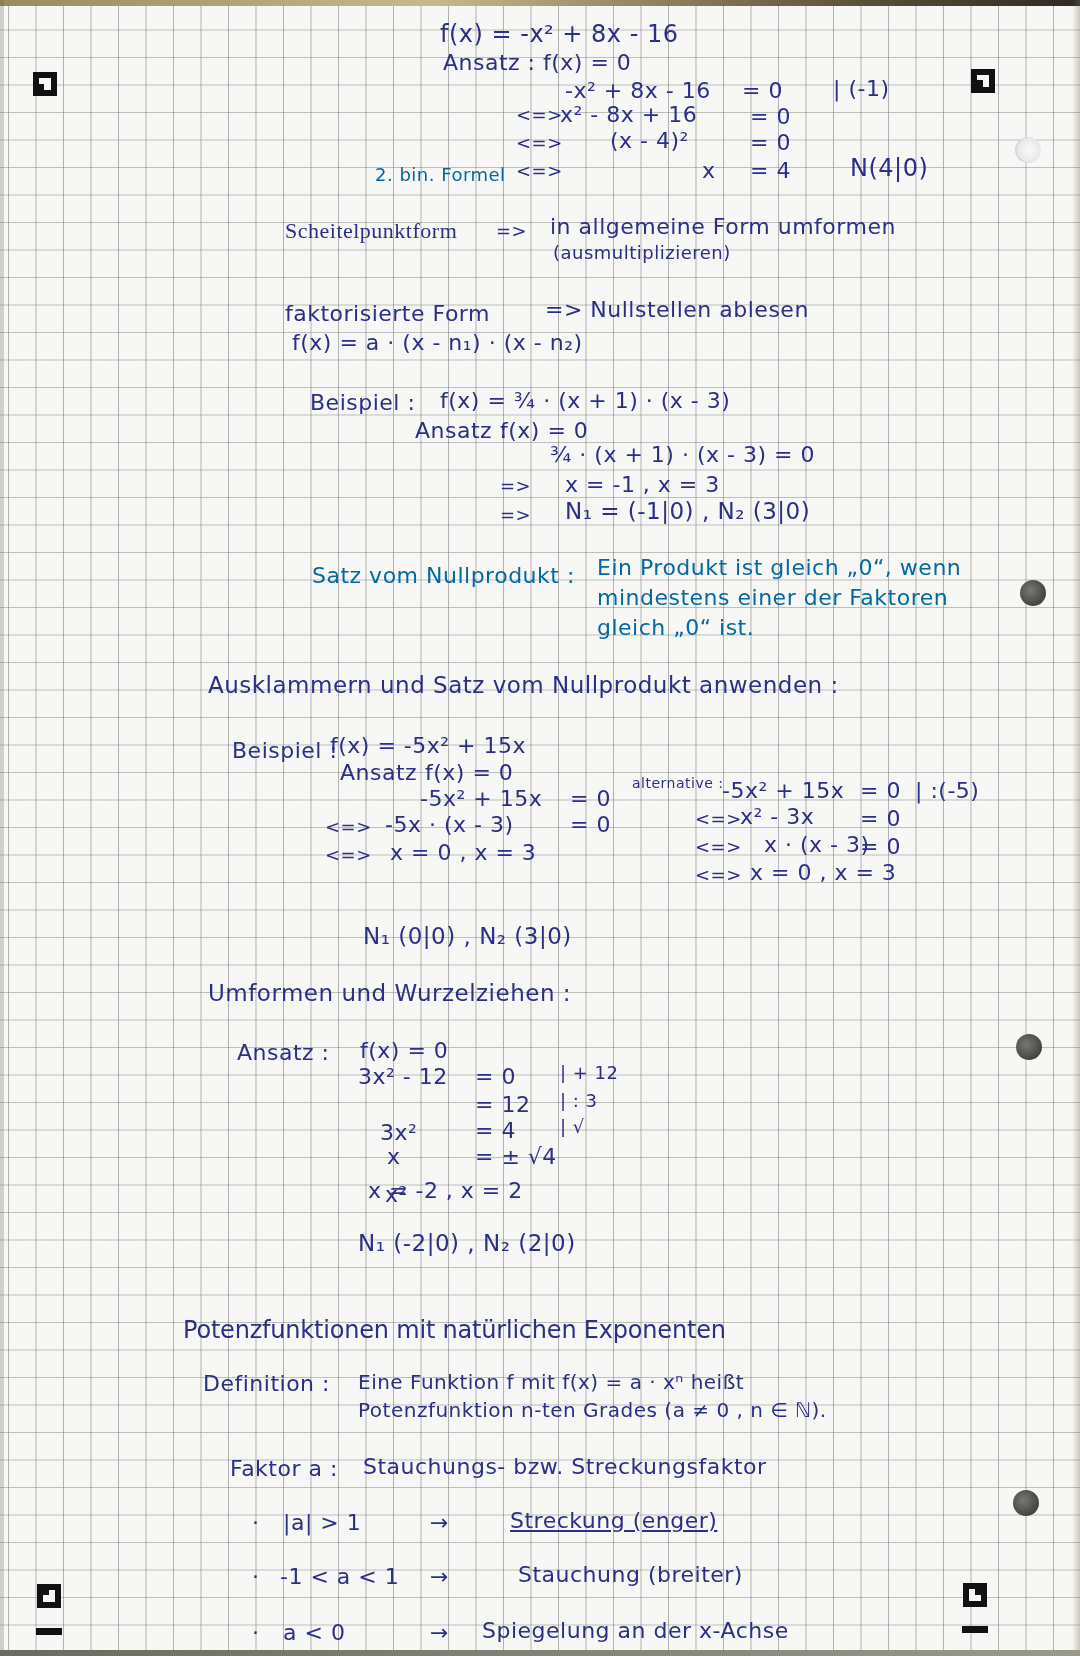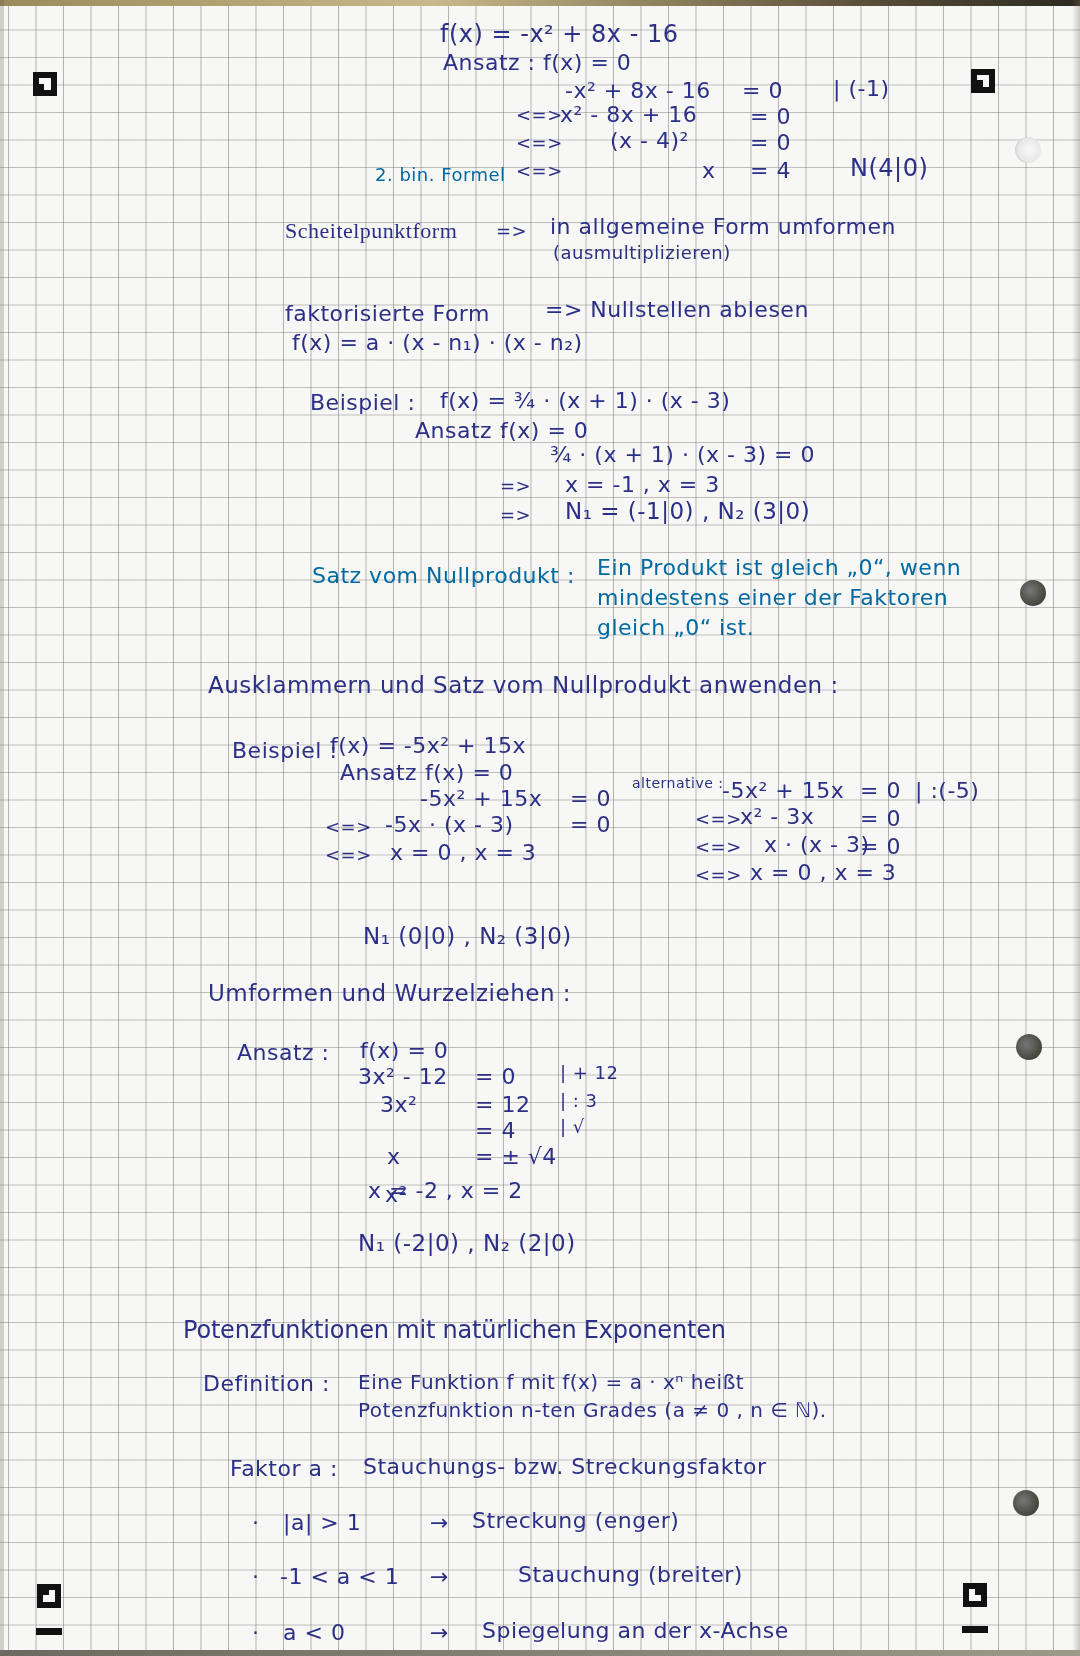--- a/index.html
+++ b/index.html
@@ -141,21 +141,21 @@
 <div class="ink" style="left:750px;top:862px;">x = 0 ,  x = 3</div>
 
 <div class="ink" style="left:363px;top:925px;font-size:23px;">N₁ (0|0) , N₂ (3|0)</div>
 
 <div class="ink" style="left:208px;top:982px;font-size:23px;">Umformen und Wurzelziehen :</div>
 <div class="ink" style="left:237px;top:1042px;">Ansatz :</div>
 <div class="ink" style="left:360px;top:1040px;">f(x) = 0</div>
 <div class="ink" style="left:358px;top:1066px;">3x² - 12</div>
 <div class="ink" style="left:475px;top:1066px;">= 0</div>
 <div class="ink small" style="left:560px;top:1064px;">| + 12</div>
-<div class="ink" style="left:380px;top:1094px;text-align:center;">3x²</div>
+<div class="ink" style="left:380px;top:1122px;text-align:center;">3x²</div>
 <div class="ink" style="left:475px;top:1094px;">= 12</div>
 <div class="ink small" style="left:560px;top:1092px;">| : 3</div>
 <div class="ink" style="left:385px;top:1184px;">x²</div>
 <div class="ink" style="left:475px;top:1120px;">= 4</div>
 <div class="ink small" style="left:560px;top:1118px;">| √</div>
 <div class="ink" style="left:387px;top:1146px;">x</div>
 <div class="ink" style="left:475px;top:1146px;">= ± √4</div>
 <div class="ink" style="left:368px;top:1180px;">x = -2 ,  x = 2</div>
 <div class="ink" style="left:358px;top:1232px;font-size:23px;">N₁ (-2|0) , N₂ (2|0)</div>
 
@@ -163,21 +163,21 @@
 <div class="ink" style="left:203px;top:1373px;">Definition :</div>
 <div class="ink small" style="left:358px;top:1372px;font-size:20px;">Eine Funktion f mit f(x) = a · xⁿ heißt</div>
 <div class="ink small" style="left:358px;top:1400px;font-size:20px;">Potenzfunktion n-ten Grades (a ≠ 0 , n ∈ ℕ).</div>
 
 <div class="ink" style="left:230px;top:1458px;">Faktor a :</div>
 <div class="ink" style="left:363px;top:1456px;">Stauchungs- bzw. Streckungsfaktor</div>
 
 <div class="ink" style="left:252px;top:1512px;">·</div>
 <div class="ink" style="left:283px;top:1512px;">|a| &gt; 1</div>
 <div class="ink" style="left:430px;top:1512px;">→</div>
-<div class="ink" style="left:472px;top:1510px;">Streckung (enger)</div>
+<div class="ink" style="left:510px;top:1510px;text-decoration:underline;">Streckung (enger)</div>
 
 <div class="ink" style="left:252px;top:1566px;">·</div>
 <div class="ink" style="left:280px;top:1566px;">-1 &lt; a &lt; 1</div>
 <div class="ink" style="left:430px;top:1566px;">→</div>
 <div class="ink" style="left:482px;top:1564px;margin-left:36px;">Stauchung (breiter)</div>
 
 <div class="ink" style="left:252px;top:1622px;">·</div>
 <div class="ink" style="left:283px;top:1622px;">a &lt; 0</div>
 <div class="ink" style="left:430px;top:1622px;">→</div>
 <div class="ink" style="left:482px;top:1620px;">Spiegelung an der x-Achse</div>

